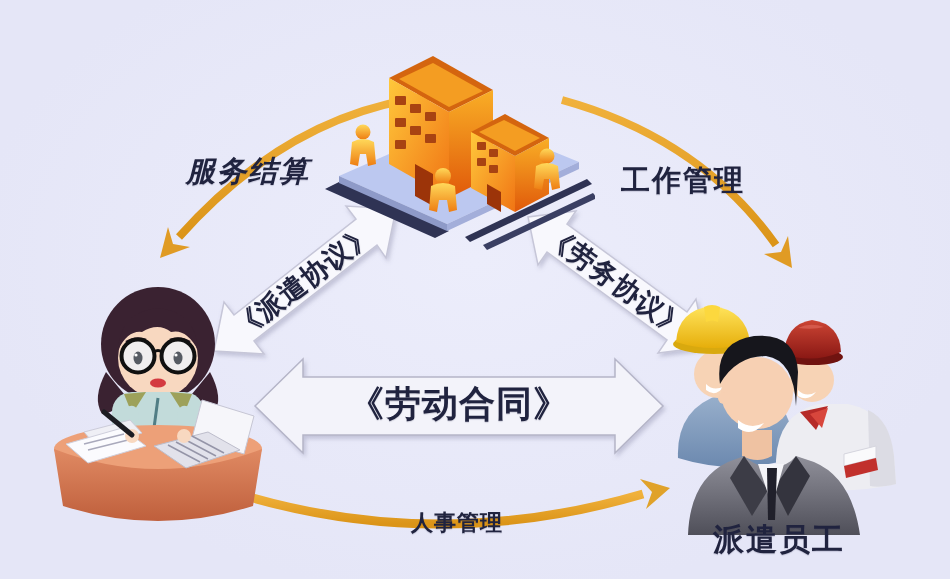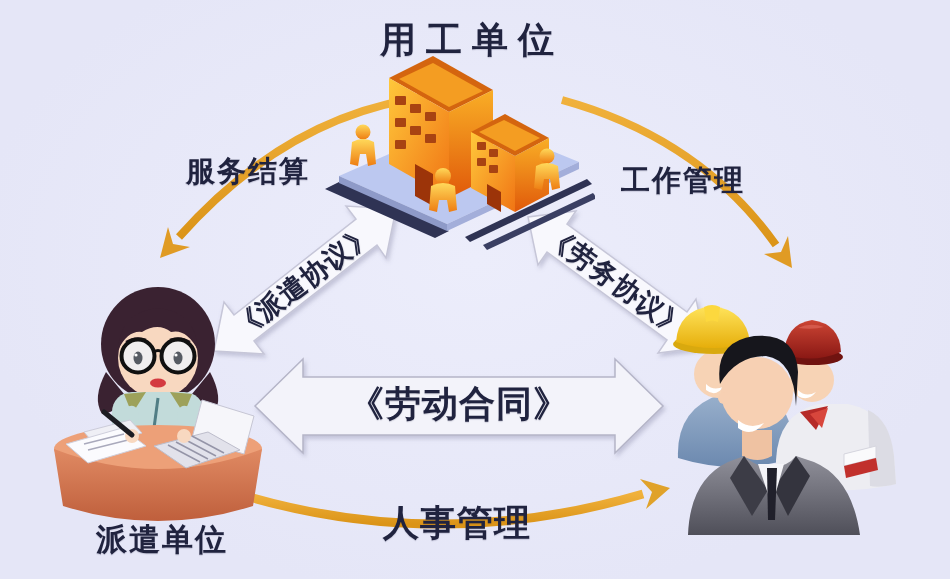--- a/index.html
+++ b/index.html
@@ -9,30 +9,30 @@
     font-family:"DejaVu Sans","Liberation Sans",sans-serif;
   }
   .layer{position:absolute;left:0;top:0;}
   .illus{position:absolute;}
   .lbl{
     position:absolute;transform:translate(-50%,-50%);
     font-weight:bold;color:#20233F;white-space:nowrap;
     text-shadow:0 1px 1px rgba(40,40,70,.18);
   }
   .lbl-title   {left:472px;top:40px; font-size:36px;letter-spacing:10px;}
-  .lbl-service {left:248px;top:172px;font-size:29px;letter-spacing:2px;}
+  .lbl-service {left:248px;top:172px;font-size:29px;letter-spacing:2px;font-style:italic;}
   .lbl-work    {left:683px;top:181px;font-size:29px;letter-spacing:2px;text-align:right;}
   .lbl-agency  {left:162px;top:540px;font-size:31px;letter-spacing:2px;}
   .lbl-staff   {left:779px;top:540px;font-size:31px;letter-spacing:2px;}
   .lbl-contract{left:459px;top:404px;font-size:36px;letter-spacing:1px;}
   .lbl-dispatch{left:304px;top:281px;font-size:27px;letter-spacing:1px;
                 transform:translate(-50%,-50%) rotate(-37deg);}
   .lbl-laborsvc{left:616px;top:282px;font-size:27px;letter-spacing:1px;
                 transform:translate(-50%,-50%) rotate(36deg);}
-  .lbl-hr{left:457px;top:522px;font-size:36px;letter-spacing:1px;
+  .lbl-hr{left:457px;top:522px;font-size:22px;letter-spacing:1px;
           text-align:left;line-height:41px;}
 </style>
 </head>
 <body>
 
 <div id="stage">
 
   <svg class="layer" width="950" height="579" viewBox="0 0 950 579">
     <defs>
       <linearGradient id="goldGrad" x1="0" y1="0" x2="0" y2="1">
@@ -244,24 +244,23 @@
       <polygon points="148,176 126,208 140,236 162,196" fill="#34343E"></polygon>
       <polygon points="110,184 136,184 124,226" fill="#F5F5F9"></polygon>
       <polygon points="119,188 129,188 127,240 120,240" fill="#20202B"></polygon>
       <circle cx="109" cy="113" r="36" fill="#F7D0B3"></circle>
       <path d="M 72,104 Q 66,62 106,56 Q 148,52 150,92 L 148,126 Q 146,80 118,76 Q 88,76 72,104 Z" fill="#16161C"></path>
       <circle cx="76" cy="118" r="6" fill="#F7D0B3"></circle>
       <path d="M 90,140 Q 102,150 116,143 Q 104,158 90,148 Z" fill="#FFF"></path>
     </g>
   </svg>
 
-  <div class="lbl lbl-title">用工单位</div>
   <div class="lbl lbl-service">服务结算</div>
   <div class="lbl lbl-work">工作管理</div>
   <div class="lbl lbl-dispatch">《派遣协议》</div>
   <div class="lbl lbl-laborsvc">《劳务协议》</div>
   <div class="lbl lbl-contract">《劳动合同》</div>
   <div class="lbl lbl-hr">
     <div>人事管理</div>
   </div>
-  <div class="lbl lbl-agency">派遣单位</div>
+  <div class="lbl lbl-staff">派遣员工</div>
 
 </div>
 
 </body></html>

